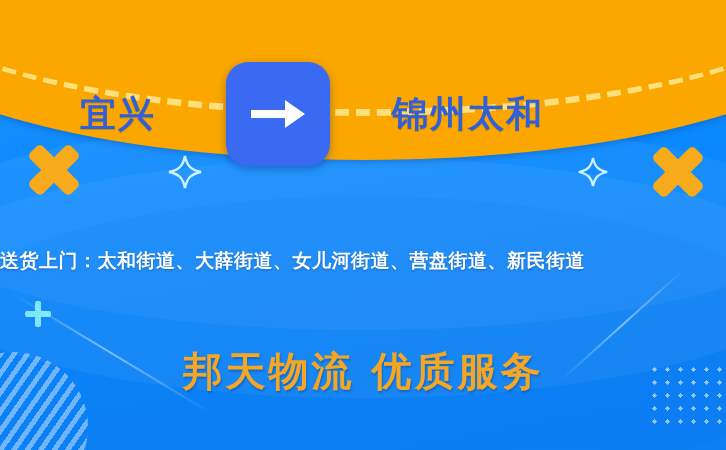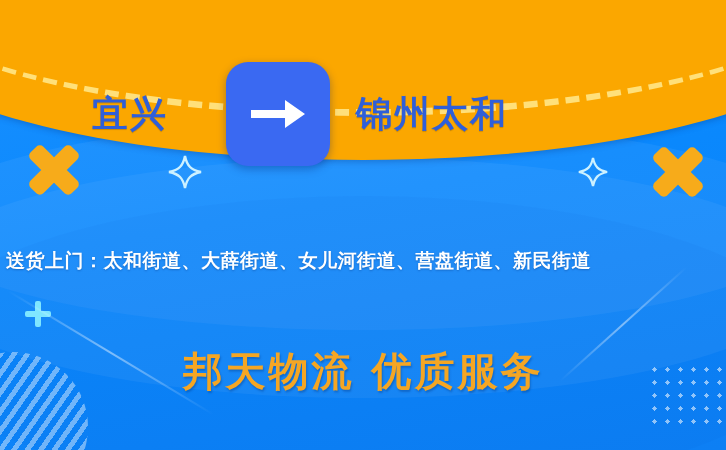--- a/index.html
+++ b/index.html
@@ -172,54 +172,53 @@
   
   .route-row {
     position: absolute;
     left: 0;
     top: 78px;
     width: 616px;
     height: 72px;
     display: flex;
     align-items: center;
     justify-content: center;
-    gap: 26px;
+    gap: 38px;
   }
   .city {
     font-size: 36px;
     font-weight: 700;
     color: #2f5fd9;
     letter-spacing: 2px;
     line-height: 1;
     text-shadow: 0 1px 1px rgba(0,0,0,0.18);
     white-space: nowrap;
   }
   .city-origin { width: 140px; text-align: center; }
-  .city-dest   { width: 200px; text-align: left; }
+  .city-dest   { width: 200px; text-align: center; }
 
   .arrow-btn {
     width: 104px;
     height: 104px;
     background: #3a69f2;
     border-radius: 22px;
     display: flex;
     align-items: center;
     justify-content: center;
     box-shadow: 0 3px 8px rgba(0,30,110,0.35);
     flex: 0 0 auto;
   }
   .arrow-btn svg { display: block; }
 
   
   .delivery-line {
     position: absolute;
     left: 0;
     top: 248px;
     width: 597px;
-    text-align: center;
     color: #ffffff;
     font-size: 19px;
     font-weight: 700;
     letter-spacing: 0.5px;
     text-shadow: 0 1px 2px rgba(0,40,110,0.35);
     white-space: nowrap;
   }
 
   
   .slogan {

